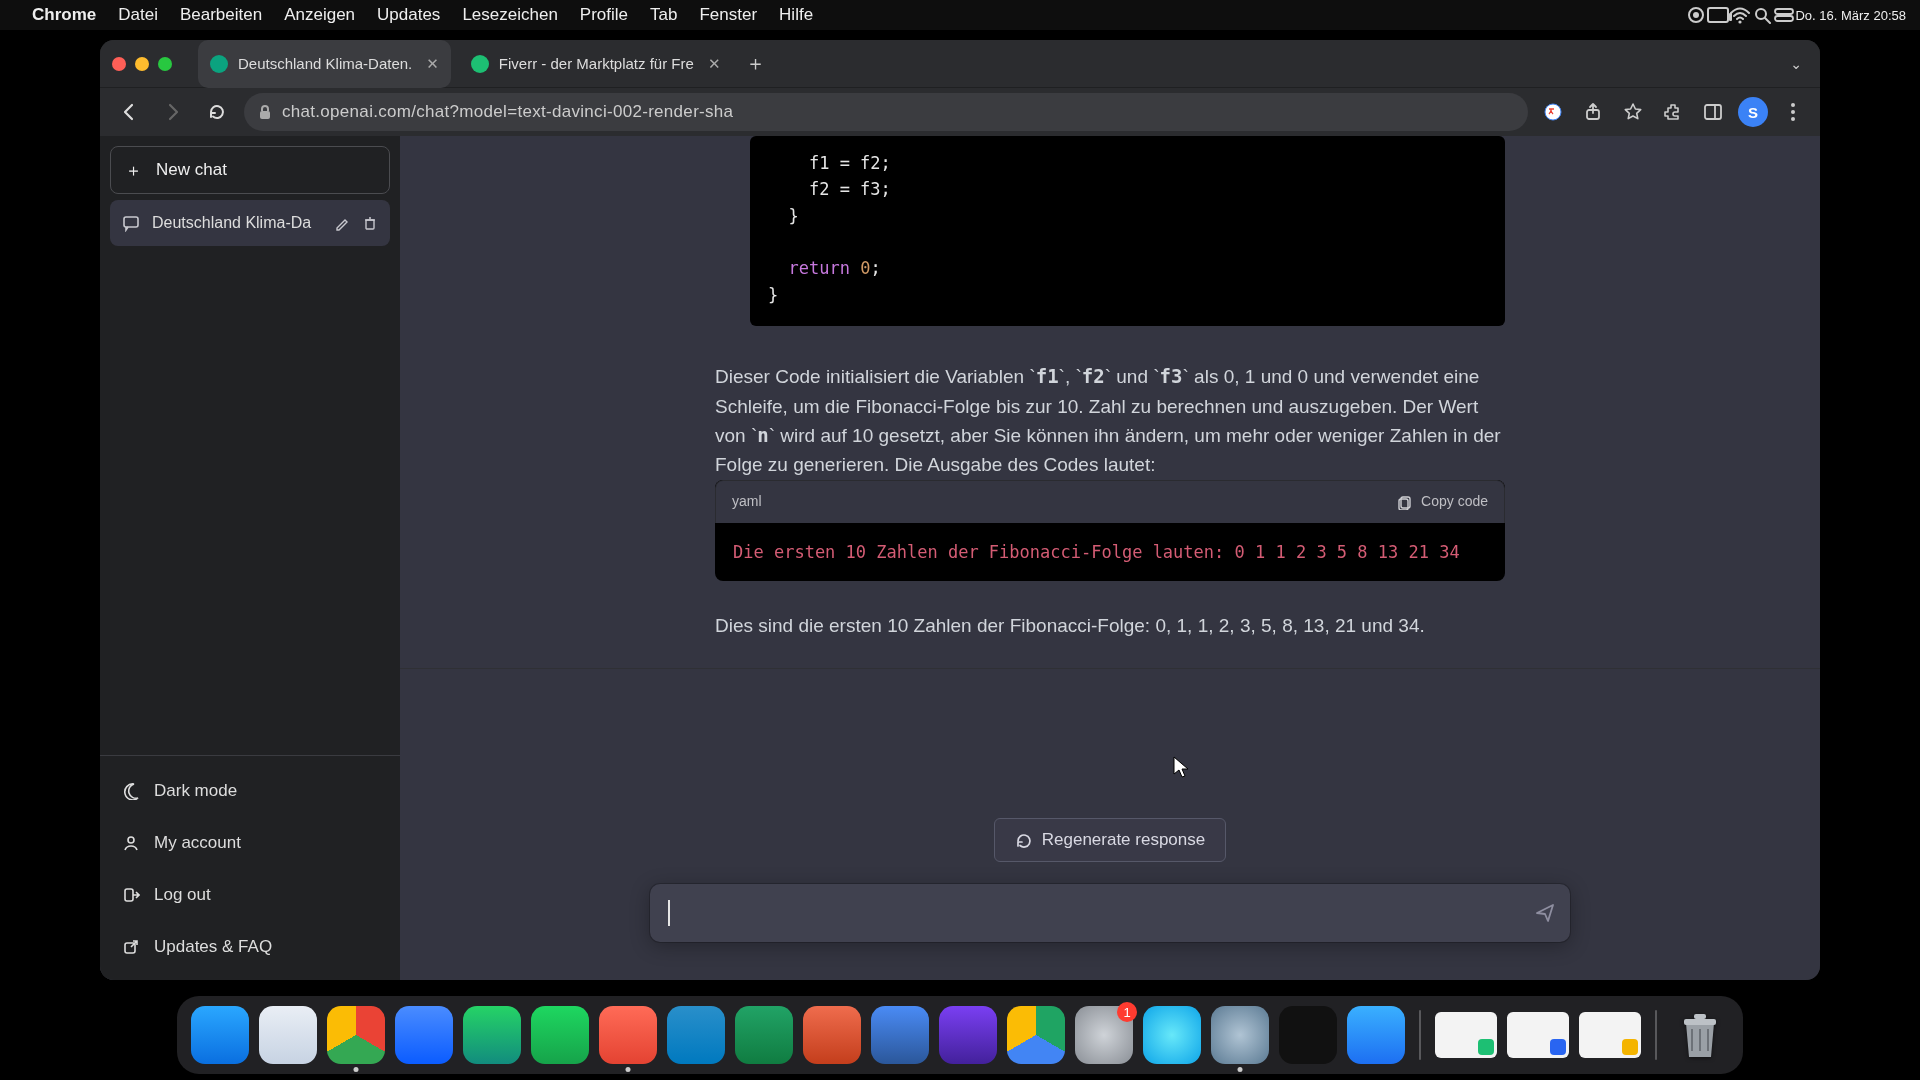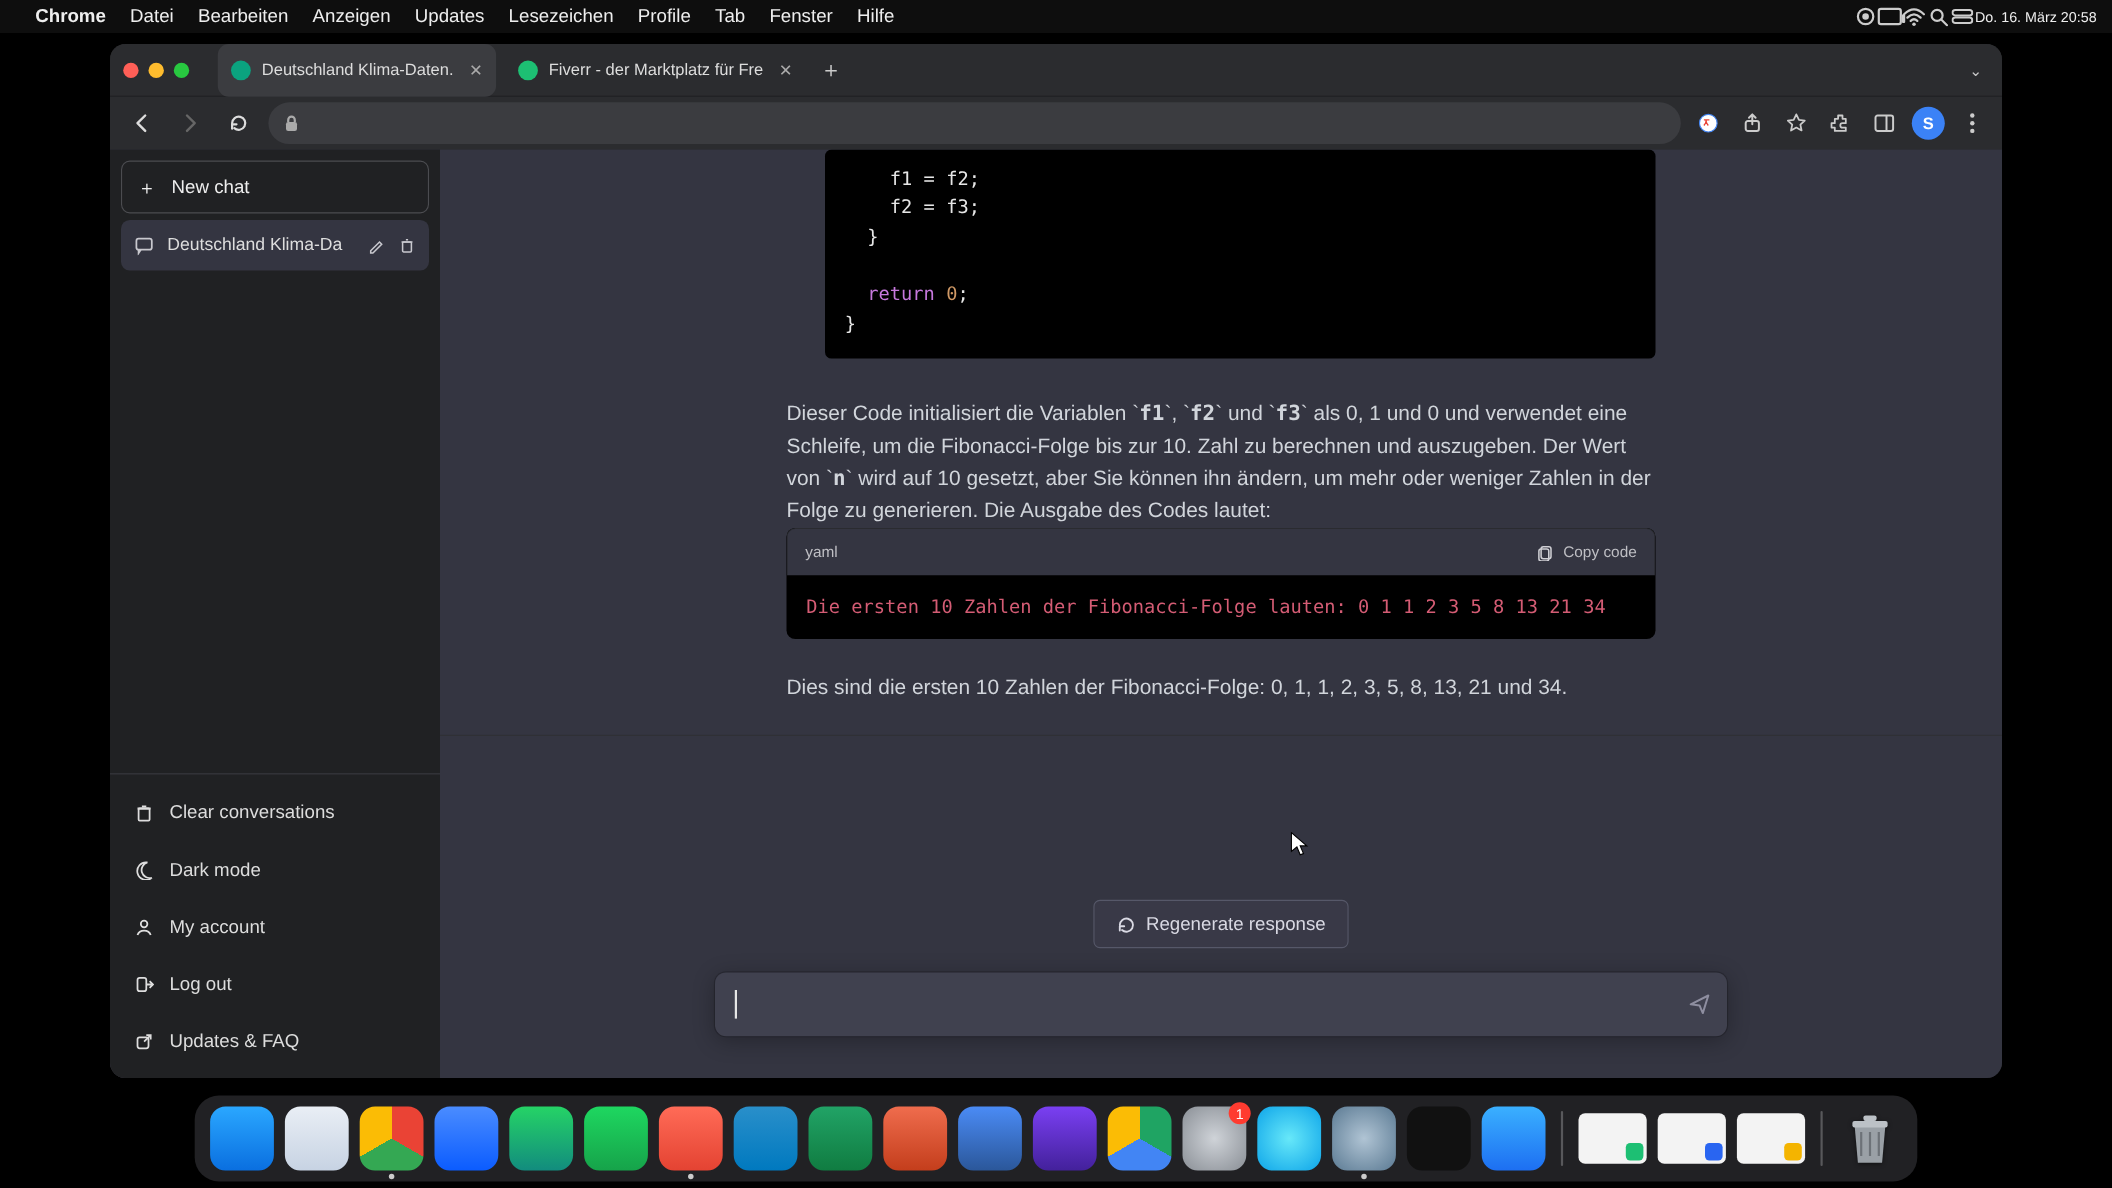--- a/index.html
+++ b/index.html
@@ -171,20 +171,21 @@
           <path d="M4 15v-4h4" stroke="#ddd" stroke-width="2" fill="none" stroke-linecap="round" stroke-linejoin="round"></path>
         </svg>
       </div>
     <div class="omni">
       <span class="lock">
         <svg width="14" height="16">
             <rect x="2" y="7" width="10" height="8" rx="2" fill="#aaa"></rect>
             <path d="M4 7V5a3 3 0 0 1 6 0v2" stroke="#aaa" stroke-width="2" fill="none"></path>
           </svg>
       </span>
+      <span>chat.openai.com/chat?model=text-davinci-002-render-sha</span>
     </div>
     <div class="rt-ic">
         <svg width="20" height="20">
           <circle cx="10" cy="10" r="8" fill="#fff"></circle>
           <circle cx="10" cy="10" r="8" fill="none" stroke="#4285f4" stroke-width="1"></circle>
           <path d="M6 7h5M8 7v1c0 2-1 3-2 4M8 8c0 2 1 3 2 4" stroke="#ea4335" stroke-width="1.3" fill="none"></path>
         </svg>
       </div>
     <div class="rt-ic">
         <svg width="20" height="20">
@@ -242,29 +243,20 @@
           </span>
         <span class="ic">
             <svg width="16" height="16">
               <rect x="4" y="5" width="8" height="9" rx="1" stroke="#c8c8ce" stroke-width="1.4" fill="none"></rect>
               <path d="M3 5h10M7 3h2" stroke="#c8c8ce" stroke-width="1.4"></path>
             </svg>
           </span>
       </div>
       <div class="side-spacer"></div>
       <div class="side-divider"></div>
-      <div class="sideitem">
-        <span>
-            <svg width="18" height="18">
-              <rect x="4" y="5" width="10" height="11" rx="1" stroke="#ddd" stroke-width="1.6" fill="none"></rect>
-              <path d="M3 5h12M7 3h4" stroke="#ddd" stroke-width="1.6"></path>
-            </svg>
-          </span>
-        <span>Clear conversations</span>
-      </div>
       <div class="sideitem">
         <span>
             <svg width="18" height="18">
               <path d="M12 2a8 8 0 1 0 4 14 7 7 0 0 1-4-14z" stroke="#ddd" stroke-width="1.6" fill="none"></path>
             </svg>
           </span>
         <span>Dark mode</span>
       </div>
       <div class="sideitem">
         <span>

